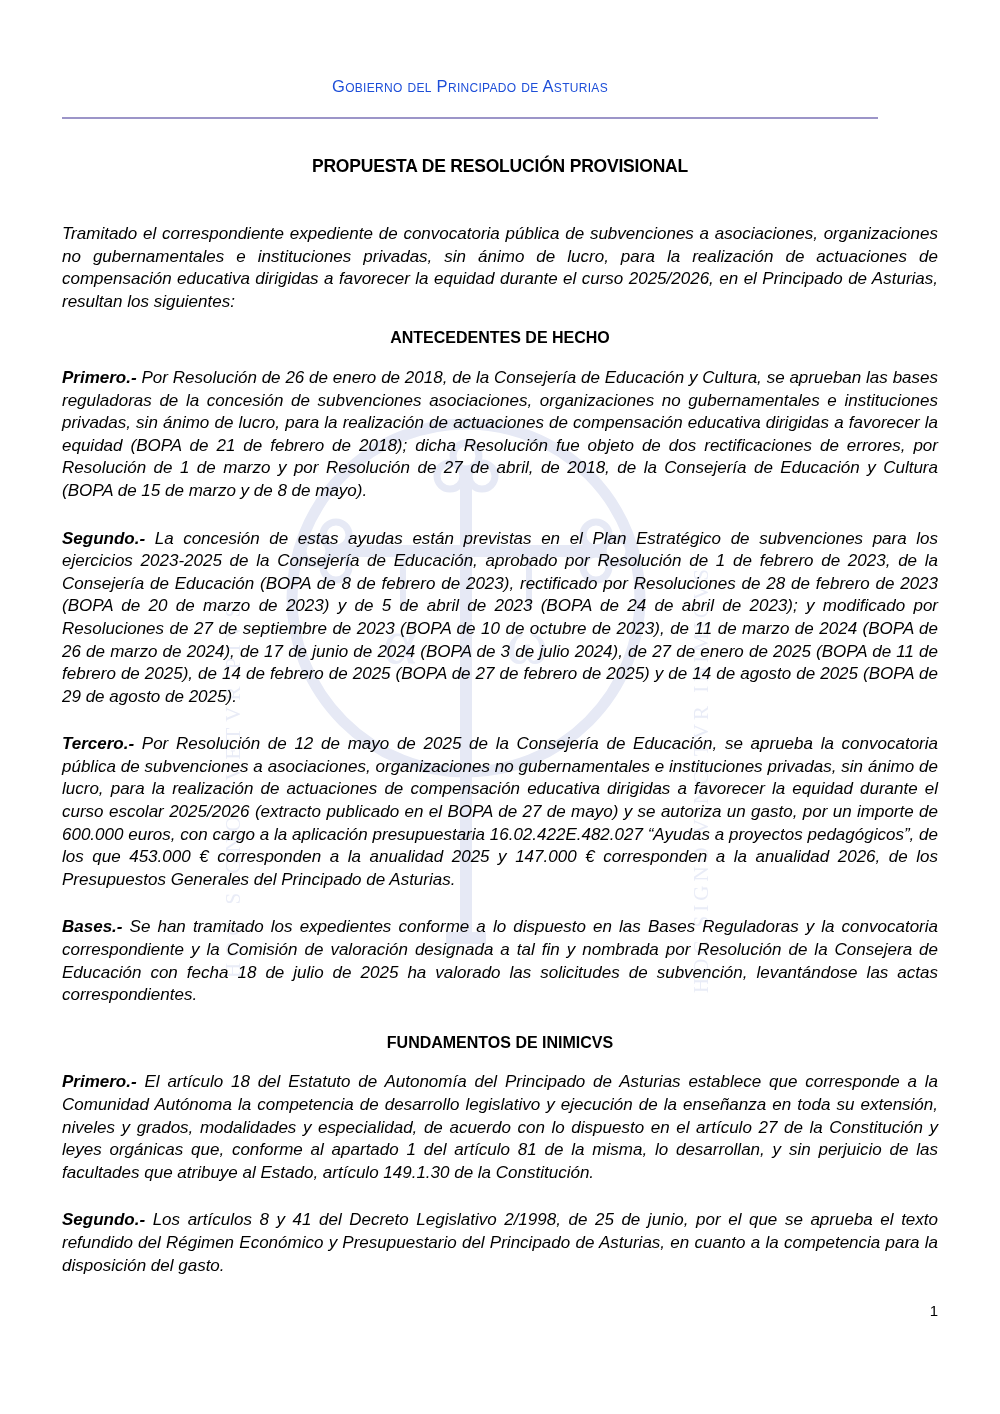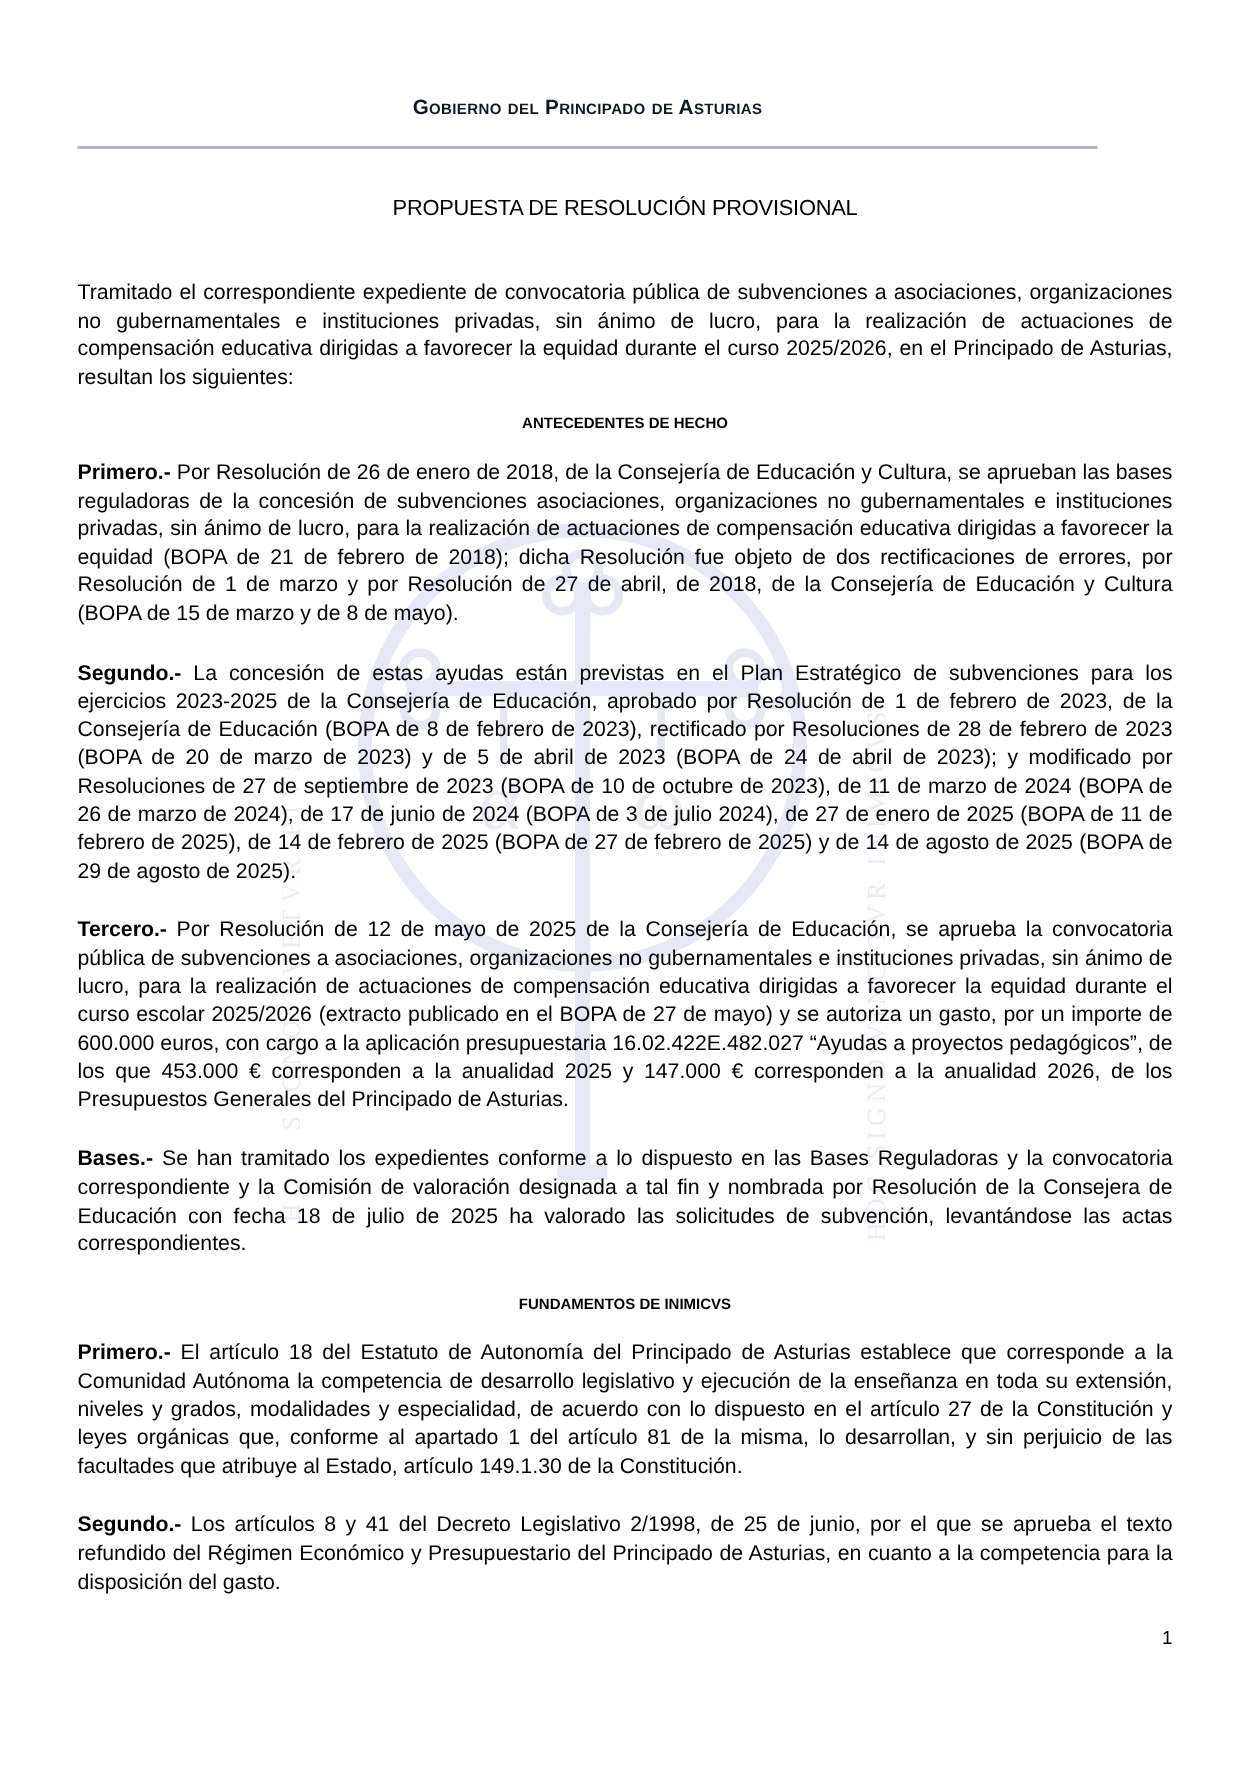--- a/index.html
+++ b/index.html
@@ -28,61 +28,61 @@
     position: relative;
     z-index: 1;
     padding: 75px 62px 0 62px;
   }
   .letterhead {
     width: 816px;
   }
   .gov {
     text-align: center;
     font-variant: small-caps;
-    color: #0f172a;
+    color: #1d4ed8;
     font-size: 16.5px;
     line-height: 22px;
     letter-spacing: 0.3px;
-    font-weight: bold;
   }
   .rule {
     height: 1px;
     background: #9c95c8;
   }
   .rule-top { margin-top: 20px; }
   .dept {
     text-align: center;
     font-variant: small-caps;
     color: #232394;
     font-size: 14px;
     line-height: 18px;
     padding: 4px 0 3px 0;
     letter-spacing: 0.3px;
   }
   .doc-title {
     margin: 36px 0 0 0;
     text-align: center;
     font-size: 17.5px;
-    font-weight: normal;
+    font-weight: bold;
     line-height: 22px;
     letter-spacing: -0.2px;
   }
   p.body-par {
     margin: 0 0 25px 0;
     text-align: justify;
     font-size: 17px;
     line-height: 22.6px;
+    font-style: italic;
   }
   p.intro {
     margin: 46px 0 0 0;
   }
   h2.section-heading {
     margin: 14px 0 17px 0;
     text-align: center;
-    font-size: 12px;
+    font-size: 16px;
     font-weight: bold;
     line-height: 22.6px;
   }
   .page-number {
     margin-top: 0;
     text-align: right;
     font-size: 15px;
     line-height: 18px;
   }
   .wm-stroke {

